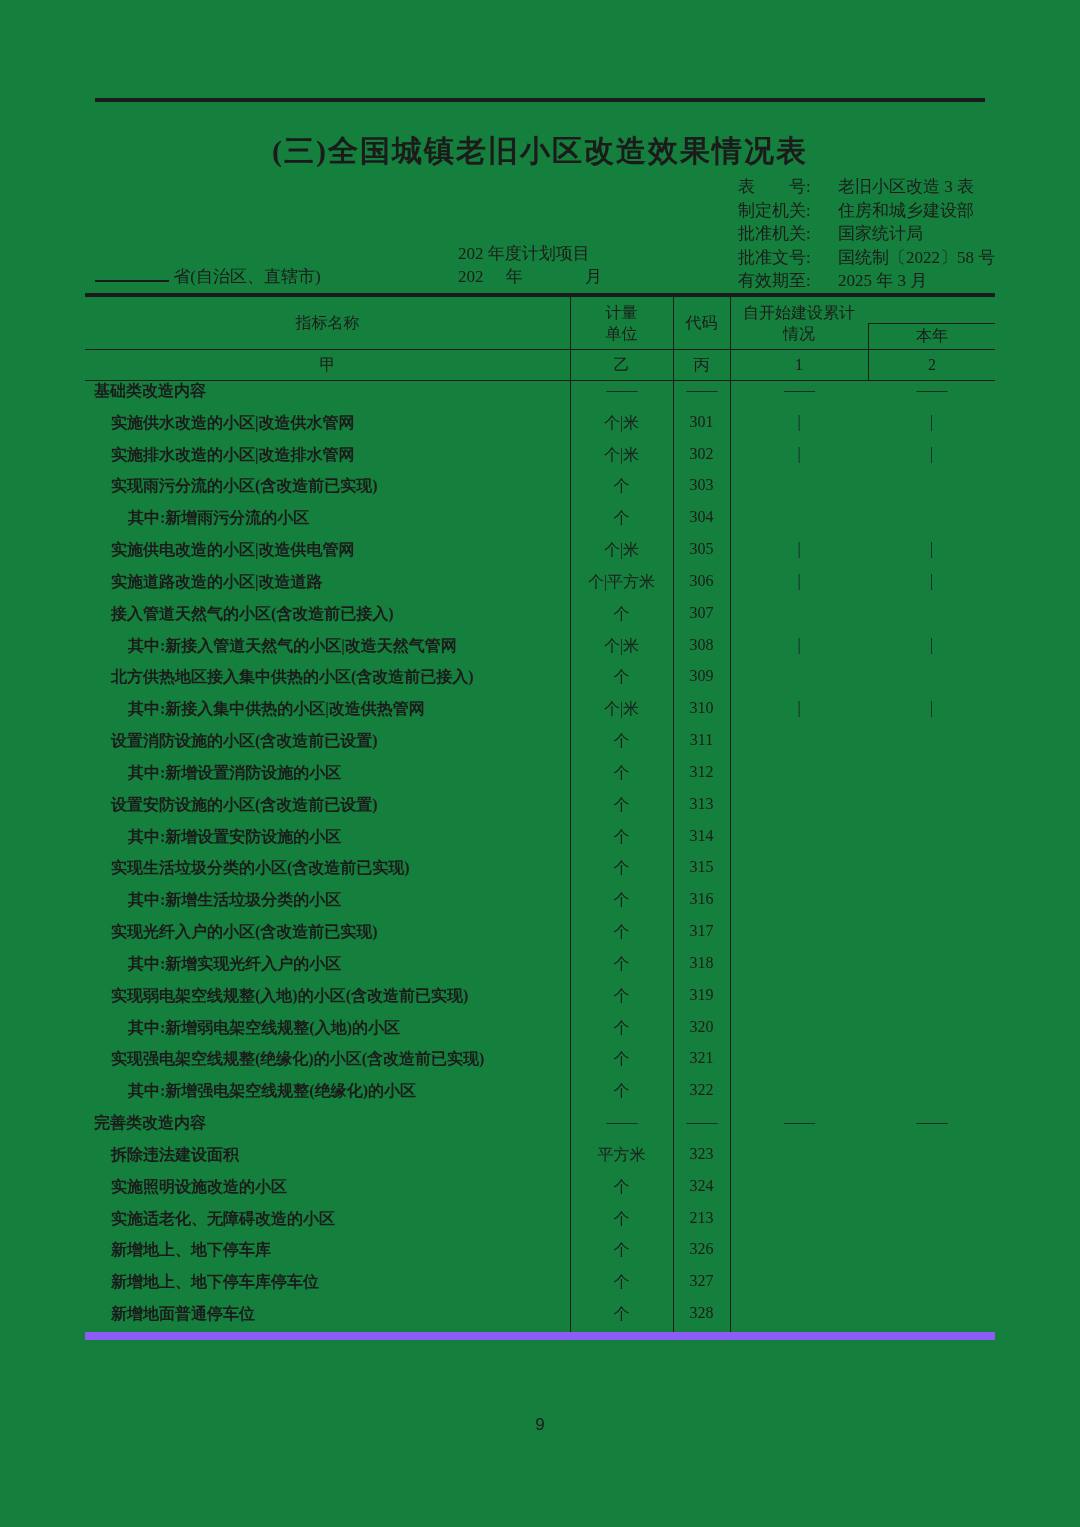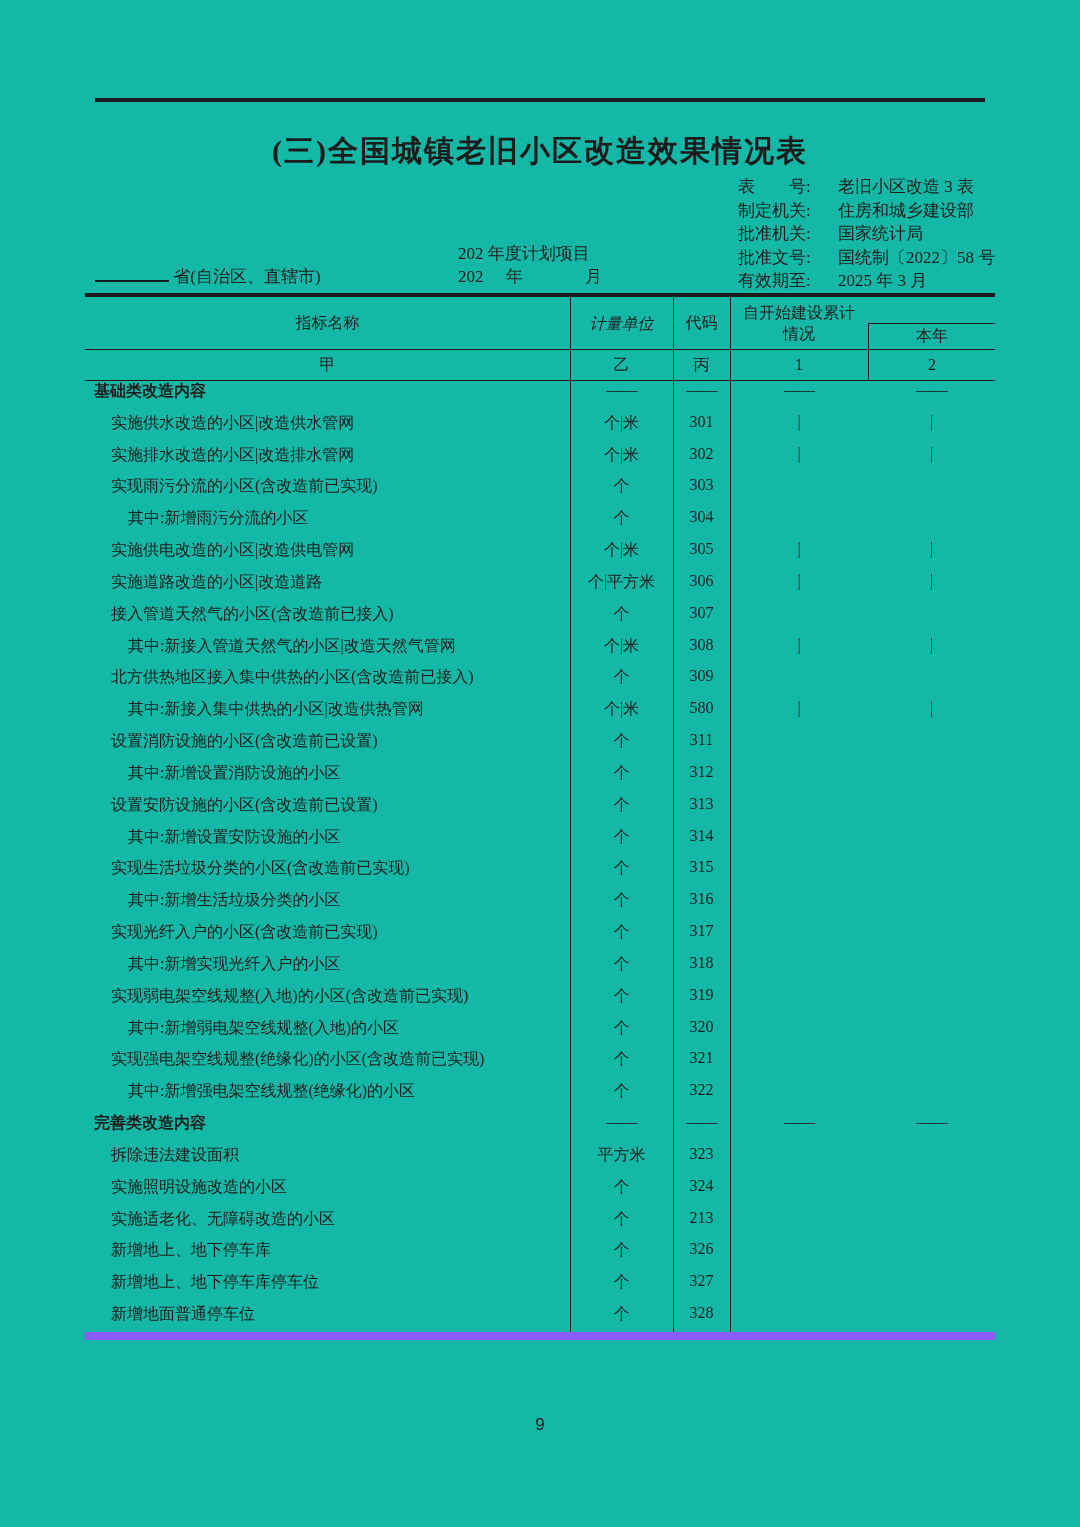--- a/index.html
+++ b/index.html
@@ -1,17 +1,17 @@
 <!DOCTYPE html>
 <html><head>
 <meta charset="utf-8">
 <style>
   html,body{margin:0;padding:0;background:#e8e8e8;}
   .page{
-    position:relative;width:1080px;height:1527px;margin:0 auto;background:#14b8a6;
+    position:relative;width:1080px;height:1527px;margin:0 auto;background:#15803d;
     color:#1b1b1b;font-family:"Liberation Serif","DejaVu Serif",serif;
     overflow:hidden;
   }
   
   .top-rule{position:absolute;left:95px;top:98px;width:890px;height:4px;background:#1b1b1b;}
   
   .title{position:absolute;left:0;top:131px;width:100%;text-align:center;
     font-size:30px;font-weight:600;letter-spacing:2px;}
   
   .meta{position:absolute;left:738px;top:175px;font-size:17px;}
@@ -28,34 +28,34 @@
   .date-line .month{margin-left:58px;}
   
   .table{position:absolute;left:85px;top:293px;width:910px;height:1047px;
     box-sizing:border-box;border-top:4px solid #1b1b1b;border-bottom:8px solid #8b5cf6;
     font-size:16px;}
   .vline{position:absolute;top:0;bottom:0;width:1px;background:#1b1b1b;}
   .v1{left:485px;} .v2{left:588px;} .v3{left:645px;}
   .thead{position:absolute;left:0;top:0;width:100%;height:52px;border-bottom:1px solid #1b1b1b;}
   .th{position:absolute;top:0;height:52px;display:flex;align-items:center;justify-content:center;text-align:center;}
   .th-indicator{left:0;width:485px;}
-  .th-unit{left:485px;width:103px;flex-direction:row;line-height:21px;font-style:italic;}
+  .th-unit{left:485px;width:103px;flex-direction:column;line-height:21px;}
   .th-code{left:588px;width:57px;}
   .th-cum{left:645px;width:138px;flex-direction:column;line-height:21px;justify-content:flex-start;padding-top:5px;box-sizing:border-box;}
   .th-benian{position:absolute;left:783px;top:26px;width:127px;height:26px;box-sizing:border-box;
     border-top:1px solid #1b1b1b;border-left:1px solid #1b1b1b;
     display:flex;align-items:center;justify-content:center;}
   .tsub{position:absolute;left:0;top:53px;width:100%;height:30px;border-bottom:1px solid #1b1b1b;
     box-sizing:content-box;display:flex;}
   .ts{line-height:30px;text-align:center;}
   .ts-indicator{width:485px;} .ts-unit{width:103px;} .ts-code{width:57px;}
   .ts-col1{width:138px;} .ts-col2{width:127px;box-sizing:border-box;border-left:1px solid #1b1b1b;}
   .tbody{position:absolute;left:0;top:84px;width:100%;height:955px;display:flex;flex-direction:column;}
   .trow{flex:1 1 auto;display:flex;align-items:flex-start;}
-  .c-name{width:485px;flex:0 0 485px;box-sizing:border-box;padding-left:26px;white-space:nowrap;overflow:hidden;}
+  .c-name{width:485px;flex:0 0 485px;box-sizing:border-box;padding-left:26px;white-space:nowrap;overflow:hidden;font-weight:bold;}
   .c-unit{width:103px;flex:0 0 103px;text-align:center;}
   .c-code{width:57px;flex:0 0 57px;text-align:center;}
   .c-col1{width:138px;flex:0 0 138px;text-align:center;}
   .c-col2{width:127px;flex:0 0 127px;text-align:center;}
   .trow.section .c-name{padding-left:9px;font-weight:bold;}
   .trow.sub .c-name{padding-left:43px;}
   .trow.section .c-unit,.trow.section .c-code,.trow.section .c-col1,.trow.section .c-col2{letter-spacing:-1px;}
   
   .page-num{position:absolute;left:0;top:1415px;width:100%;text-align:center;
     font-size:17px;font-family:"Liberation Sans","DejaVu Sans",sans-serif;}
@@ -218,21 +218,21 @@
           <div class="c-name">北方供热地区接入集中供热的小区(含改造前已接入)</div>
           <div class="c-unit">个</div>
           <div class="c-code">309</div>
           <div class="c-col1"></div>
           <div class="c-col2"></div>
         </div>
 
         <div class="trow sub">
           <div class="c-name">其中:新接入集中供热的小区|改造供热管网</div>
           <div class="c-unit">个|米</div>
-          <div class="c-code">580</div>
+          <div class="c-code">310</div>
           <div class="c-col1">|</div>
           <div class="c-col2">|</div>
         </div>
 
         <div class="trow item">
           <div class="c-name">设置消防设施的小区(含改造前已设置)</div>
           <div class="c-unit">个</div>
           <div class="c-code">311</div>
           <div class="c-col1"></div>
           <div class="c-col2"></div>

